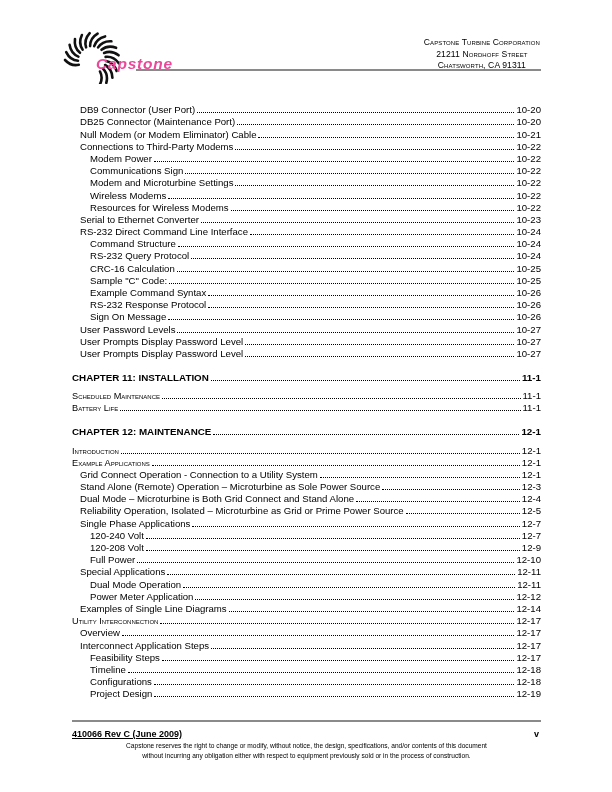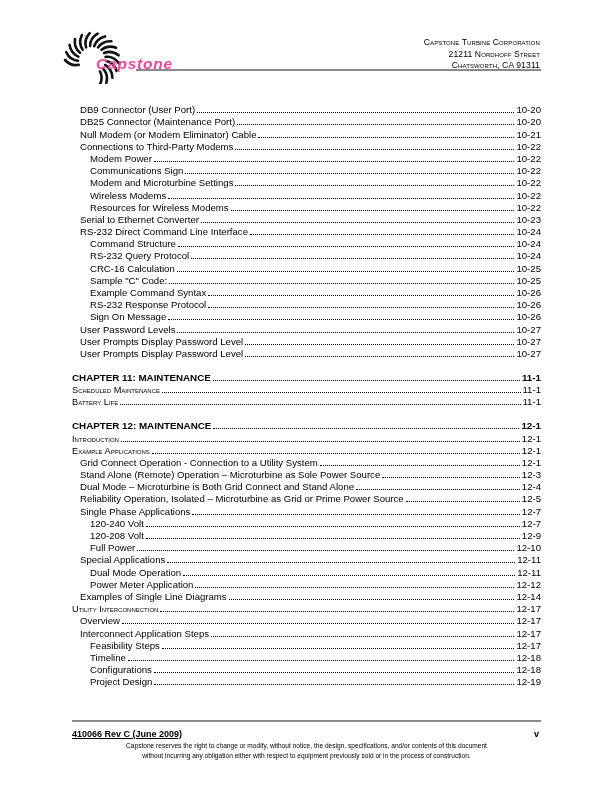--- a/index.html
+++ b/index.html
@@ -2,34 +2,34 @@
 <html><head>
 <meta charset="utf-8">
 <style>
   html, body { margin: 0; padding: 0; background: #fff; }
   body { width: 612px; height: 792px; position: relative; overflow: hidden; font-family: "Liberation Sans", sans-serif; color: #000; }
   .header { position: absolute; left: 0; top: 0; width: 612px; height: 80px; }
   .logo { position: absolute; left: 62px; top: 30px; width: 60px; height: 54px; }
   .logo-text { position: absolute; left: 96px; top: 55px; font-family: "Liberation Sans", sans-serif; font-weight: bold; font-style: italic; font-size: 15.5px; letter-spacing: 0.8px; color: #ec4899; }
   .header-rule { position: absolute; left: 136px; top: 69px; width: 405px; height: 2px; background: #8a8a8a; }
   .company { position: absolute; right: 72px; top: 37px; text-align: right; font-size: 8.6px; line-height: 11.5px; font-variant: small-caps; letter-spacing: 0.1px; }
-  .company div { white-space: nowrap; }
+  .company div { white-space: nowrap; text-align: center; }
   .toc { position: absolute; left: 72px; top: 104px; width: 469px; }
   .row { position: relative; display: flex; align-items: flex-end; height: 12.2px; font-size: 9.6px; line-height: 12px; white-space: nowrap; }
   .row .t { flex: 0 0 auto; background: #fff; padding-right: 1px; }
   .row .d { flex: 1 1 auto; border-bottom: 1px dotted #000; margin: 0 1px 3px 1px; height: 0; }
   .row .p { flex: 0 0 auto; padding-left: 1px; }
   .lvl0 { padding-left: 0; }
   .lvl1 { padding-left: 8px; }
   .lvl2 { padding-left: 18px; }
   .chapter { font-weight: bold; font-size: 9.8px; height: 14px; }
   .chapter .d { border-bottom: 1.5px dotted #000; }
   .sc .t { font-variant: small-caps; font-size: 9.2px; }
   .gap-before-ch { margin-top: 10px; }
-  .gap-after-ch { }
+  .gap-after-ch { margin-top: 6px; }
   .footer-rule { position: absolute; left: 72px; top: 720px; width: 469px; height: 2px; background: #8a8a8a; }
   .footer-doc { position: absolute; left: 72px; top: 729px; font-weight: bold; font-size: 9px; text-decoration: underline; }
   .footer-page { position: absolute; right: 73px; top: 729px; font-weight: bold; font-size: 9px; }
   .disclaimer { position: absolute; left: 72px; top: 741px; width: 469px; text-align: center; font-size: 6.6px; line-height: 9.5px; }
 </style>
 </head>
 <body>
 
 <div class="header">
   <svg class="logo" viewBox="0 0 60 54">
@@ -161,21 +161,21 @@
       <span class="t">User Prompts Display Password Level</span>
       <span class="d"></span>
       <span class="p">10-27</span>
     </div>
     <div class="row lvl1">
       <span class="t">User Prompts Display Password Level</span>
       <span class="d"></span>
       <span class="p">10-27</span>
     </div>
     <div class="row lvl0 chapter gap-before-ch">
-      <span class="t">CHAPTER 11: MAINTENANCE</span>
+      <span class="t">CHAPTER 11: INSTALLATION</span>
       <span class="d"></span>
       <span class="p">11-1</span>
     </div>
     <div class="row lvl0 sc gap-after-ch">
       <span class="t">Scheduled Maintenance</span>
       <span class="d"></span>
       <span class="p">11-1</span>
     </div>
     <div class="row lvl0 sc">
       <span class="t">Battery Life</span>

